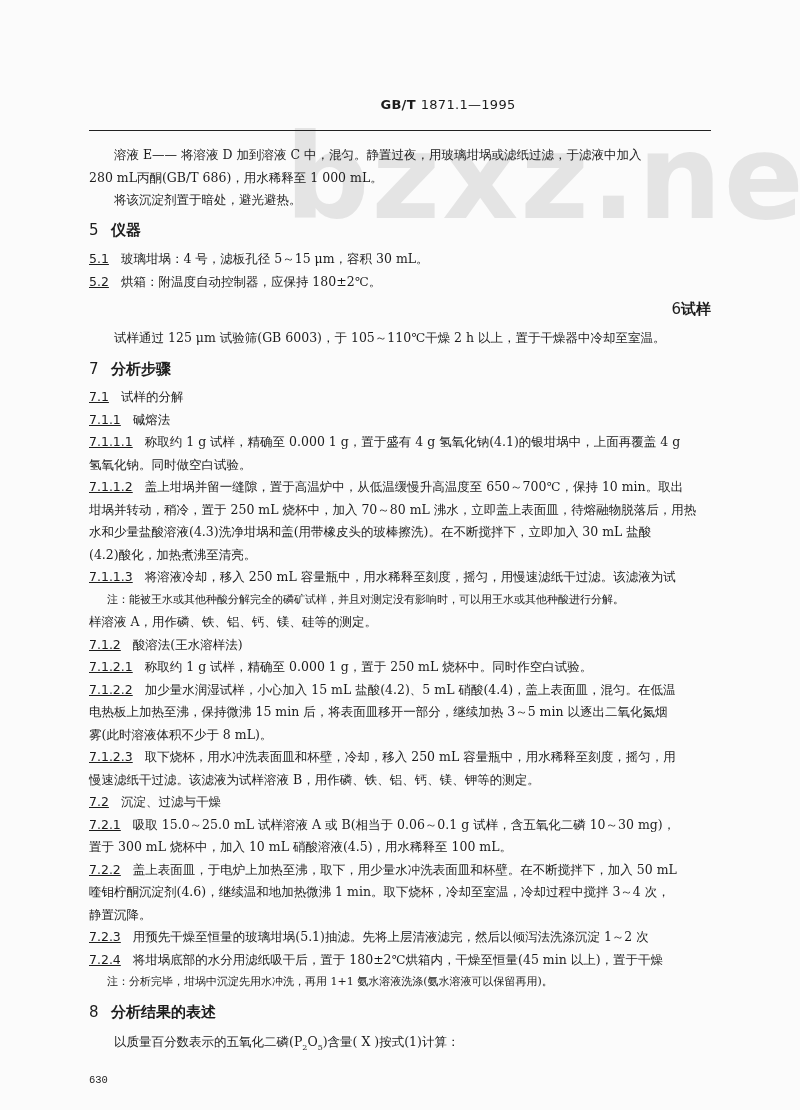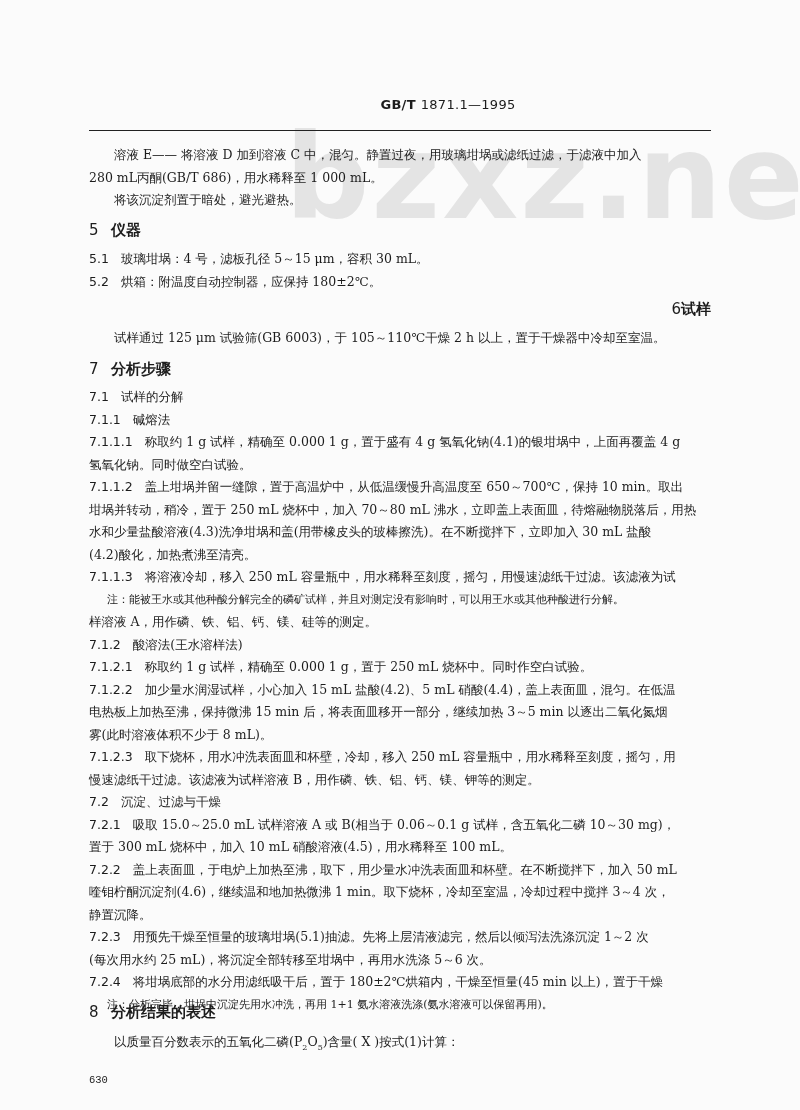--- a/index.html
+++ b/index.html
@@ -24,21 +24,21 @@
     .std-header .num { font-weight: normal; }
     .rule { position: absolute; left: 89px; width: 622px; top: 130px; height: 0; border-top: 1.5px solid #222; }
     .blk { position: absolute; left: 89px; width: 622px; font-size: 12.5px; line-height: 22.5px; }
     .p { margin: 0; }
     .ind { text-indent: 25px; }
     .h1 {
       font-family: "DejaVu Sans", "Liberation Sans", sans-serif;
       font-weight: bold; font-size: 15px;
     }
     .h1 .n { font-weight: normal; display: inline-block; width: 22px; }
-    .cl { font-family: "DejaVu Sans", "Liberation Sans", sans-serif; font-size: 12.5px; display: inline-block; margin-right: 12px; }
+    .cl { font-family: "DejaVu Sans", "Liberation Sans", sans-serif; font-size: 12.5px; display: inline-block; margin-right: 12px; text-decoration: underline; }
     .note { font-size: 11px; padding-left: 18px; }
     .pageno { position: absolute; left: 89px; top: 1074px; font-size: 10.5px; font-family: Liberation Mono, monospace; }
     sub { font-size: 8px; }
   </style>
 </head>
 <body>
 
 <div class="watermark">bzxz.net</div>
 
 <div class="page">
@@ -104,21 +104,20 @@
     <p class="p"><span class="cl">7.2</span><span>沉淀、过滤与干燥</span></p>
 
     <p class="p"><span class="cl">7.2.1</span><span>吸取 15.0～25.0 mL 试样溶液 A 或 B(相当于 0.06～0.1 g 试样，含五氧化二磷 10～30 mg)，</span></p>
     <p class="p">置于 300 mL 烧杯中，加入 10 mL 硝酸溶液(4.5)，用水稀释至 100 mL。</p>
 
     <p class="p"><span class="cl">7.2.2</span><span>盖上表面皿，于电炉上加热至沸，取下，用少量水冲洗表面皿和杯壁。在不断搅拌下，加入 50 mL</span></p>
     <p class="p">喹钼柠酮沉淀剂(4.6)，继续温和地加热微沸 1 min。取下烧杯，冷却至室温，冷却过程中搅拌 3～4 次，</p>
     <p class="p">静置沉降。</p>
 
     <p class="p"><span class="cl">7.2.3</span><span>用预先干燥至恒量的玻璃坩埚(5.1)抽滤。先将上层清液滤完，然后以倾泻法洗涤沉淀 1～2 次</span></p>
-    <p class="p">(每次用水约 25 mL)，将沉淀全部转移至坩埚中，再用水洗涤 5～6 次。</p>
 
     <p class="p"><span class="cl">7.2.4</span><span>将坩埚底部的水分用滤纸吸干后，置于 180±2℃烘箱内，干燥至恒量(45 min 以上)，置于干燥</span></p>
 
     <p class="p note">注：分析完毕，坩埚中沉淀先用水冲洗，再用 1+1 氨水溶液洗涤(氨水溶液可以保留再用)。</p>
   </div>
 
   <div class="blk h1" style="top:1001px;">
     <span class="n">8</span><span>分析结果的表述</span>
   </div>
   <div class="blk" style="top:1031px;">

